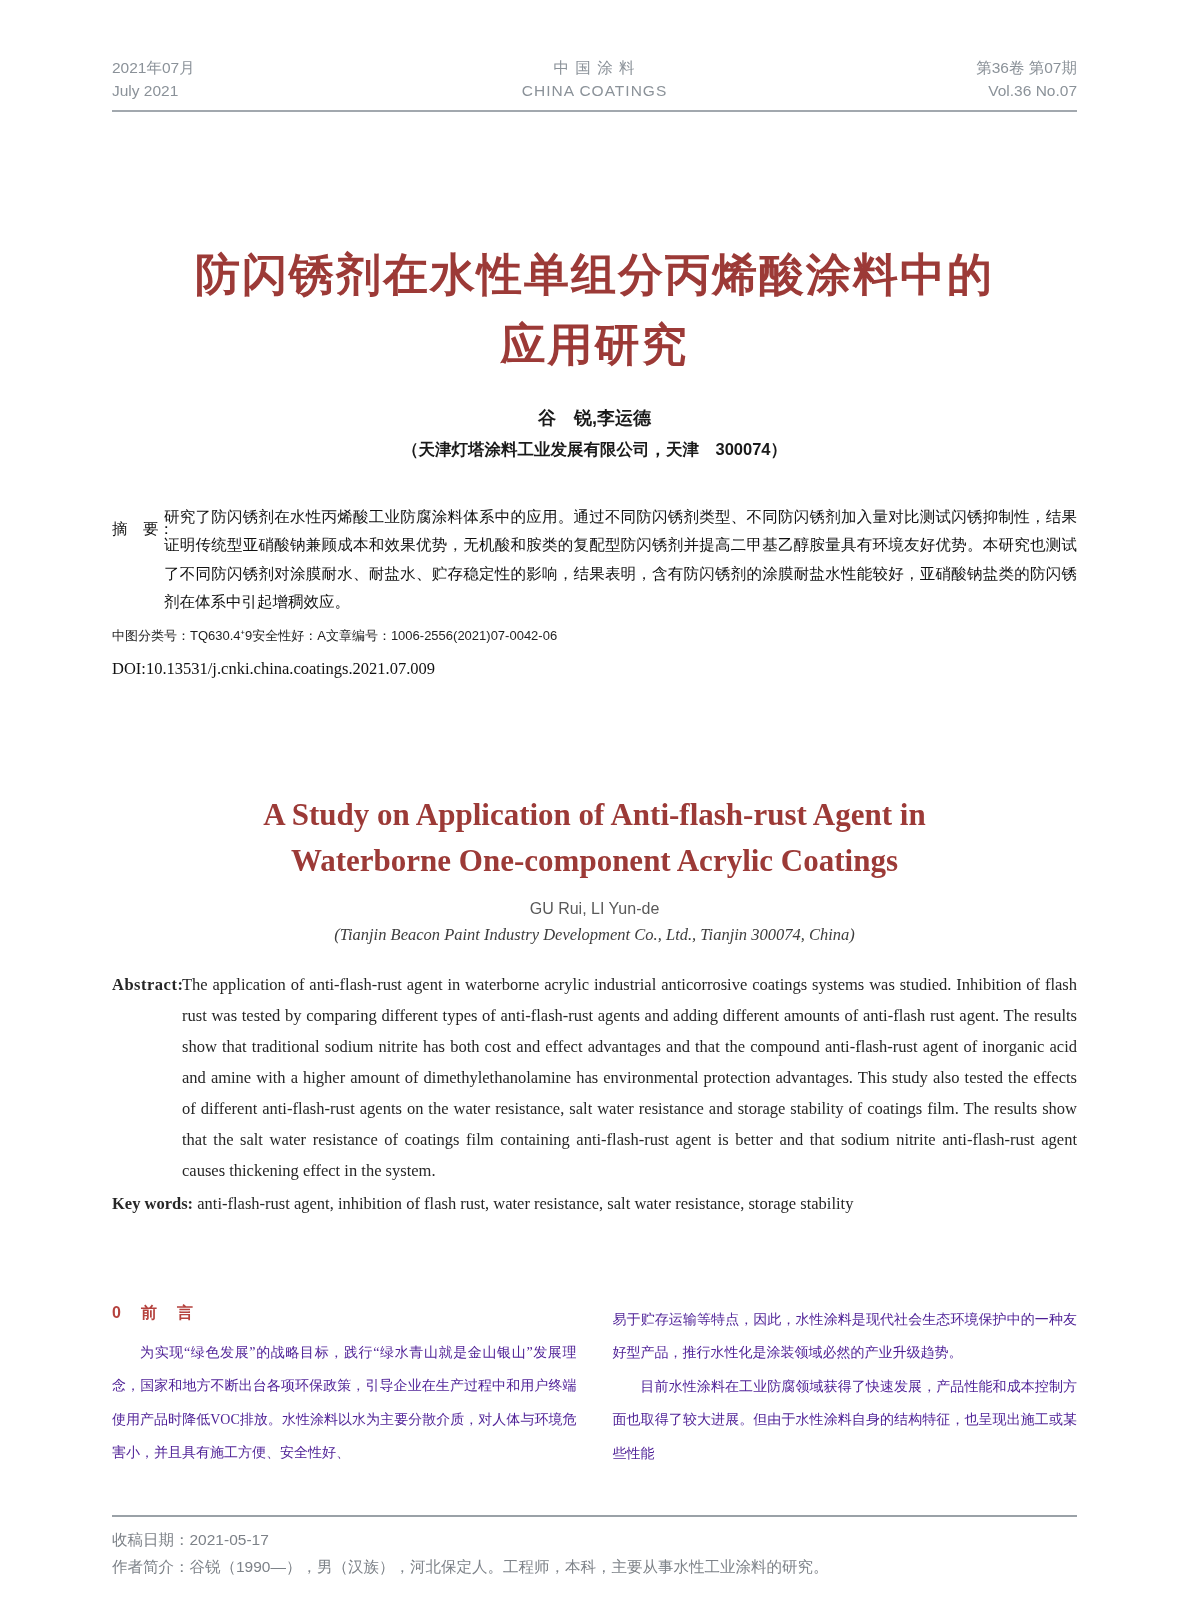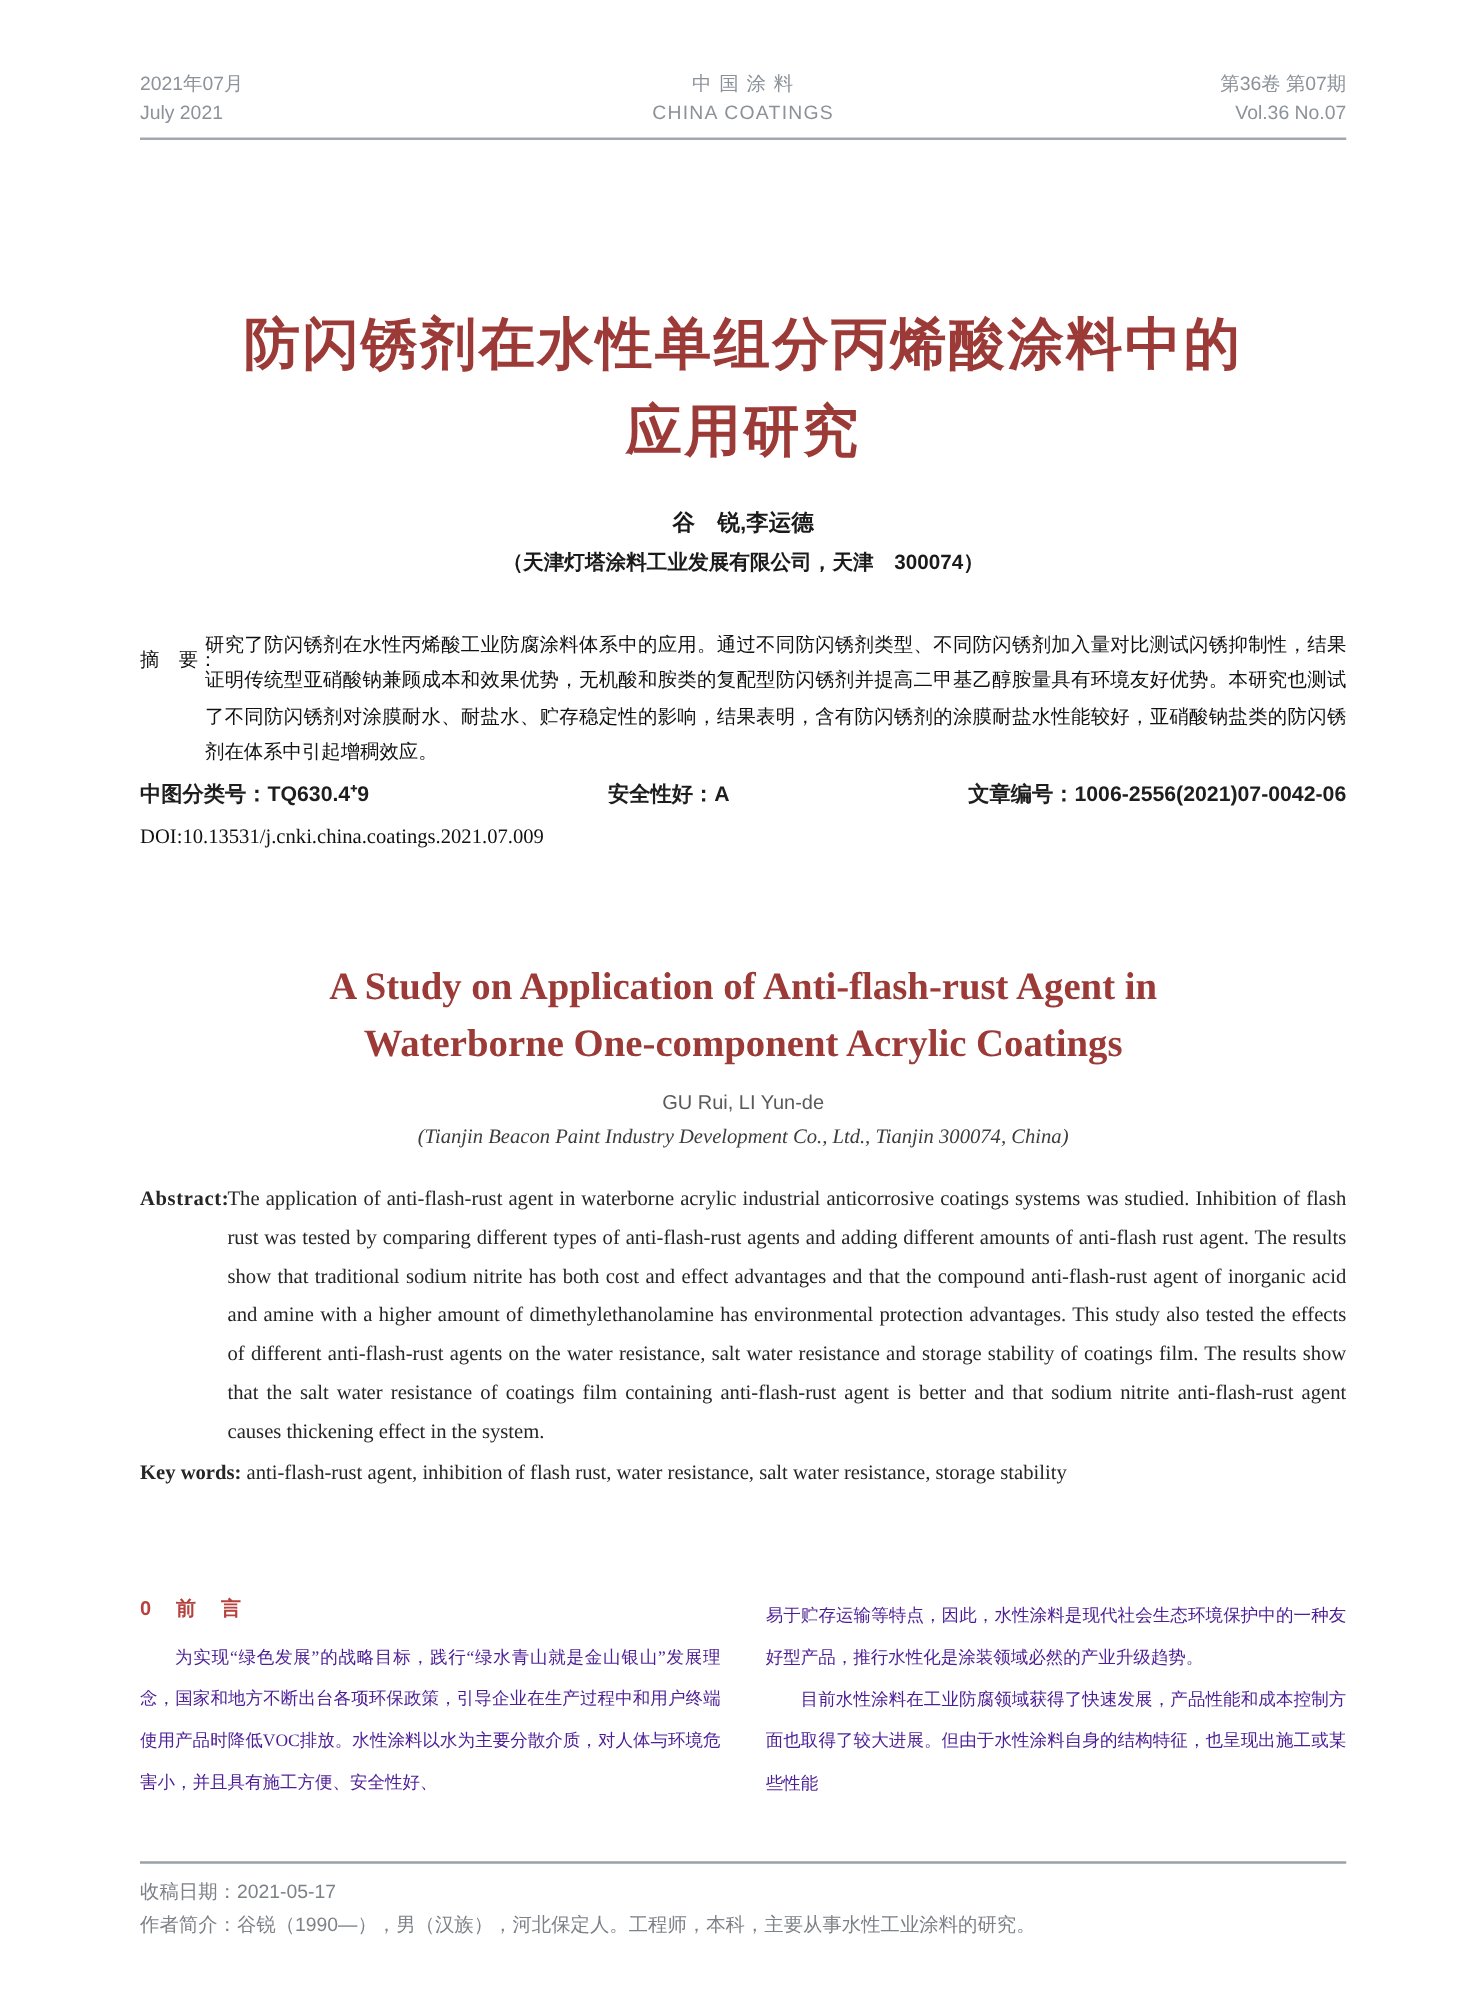--- a/index.html
+++ b/index.html
@@ -45,33 +45,33 @@
     position: relative;
     padding-left: 52px;
     font-size: 15.5px; line-height: 28.5px;
     text-align: justify;
     color: #111;
   }
   .abs-zh .lbl { position: absolute; left: 0; top: 12px; font-weight: normal; }
   .kw-zh { margin-top: 3px; font-size: 15.5px; line-height: 28px; }
   .kw-zh .lbl { font-weight: bold; }
   .meta-row {
-    margin-top: 5px; font-size: 17px; line-height: 28px;
-    display: flex; justify-content: space-between; font-weight: bold;
+    margin-top: 5px; font-size: 13px; line-height: 28px;
+    display: flex; 
   }
   .doi-line {
     margin-top: 6px;
     font-family: "Liberation Serif", serif;
     font-size: 16.5px; line-height: 26px;
     color: #111;
   }
 
   
   .title-en {
-    margin-top: 84px;
+    margin-top: 110px;
     text-align: center;
     font-family: "Liberation Serif", serif;
     font-size: 31px; font-weight: bold;
     color: #9c3a37;
     line-height: 1.5;
     white-space: pre-line;
   }
   .authors-en { margin-top: 15px; text-align: center; font-size: 16px; color: #5a5a5a; }
   .affil-en {
     margin-top: 7px; text-align: center;

